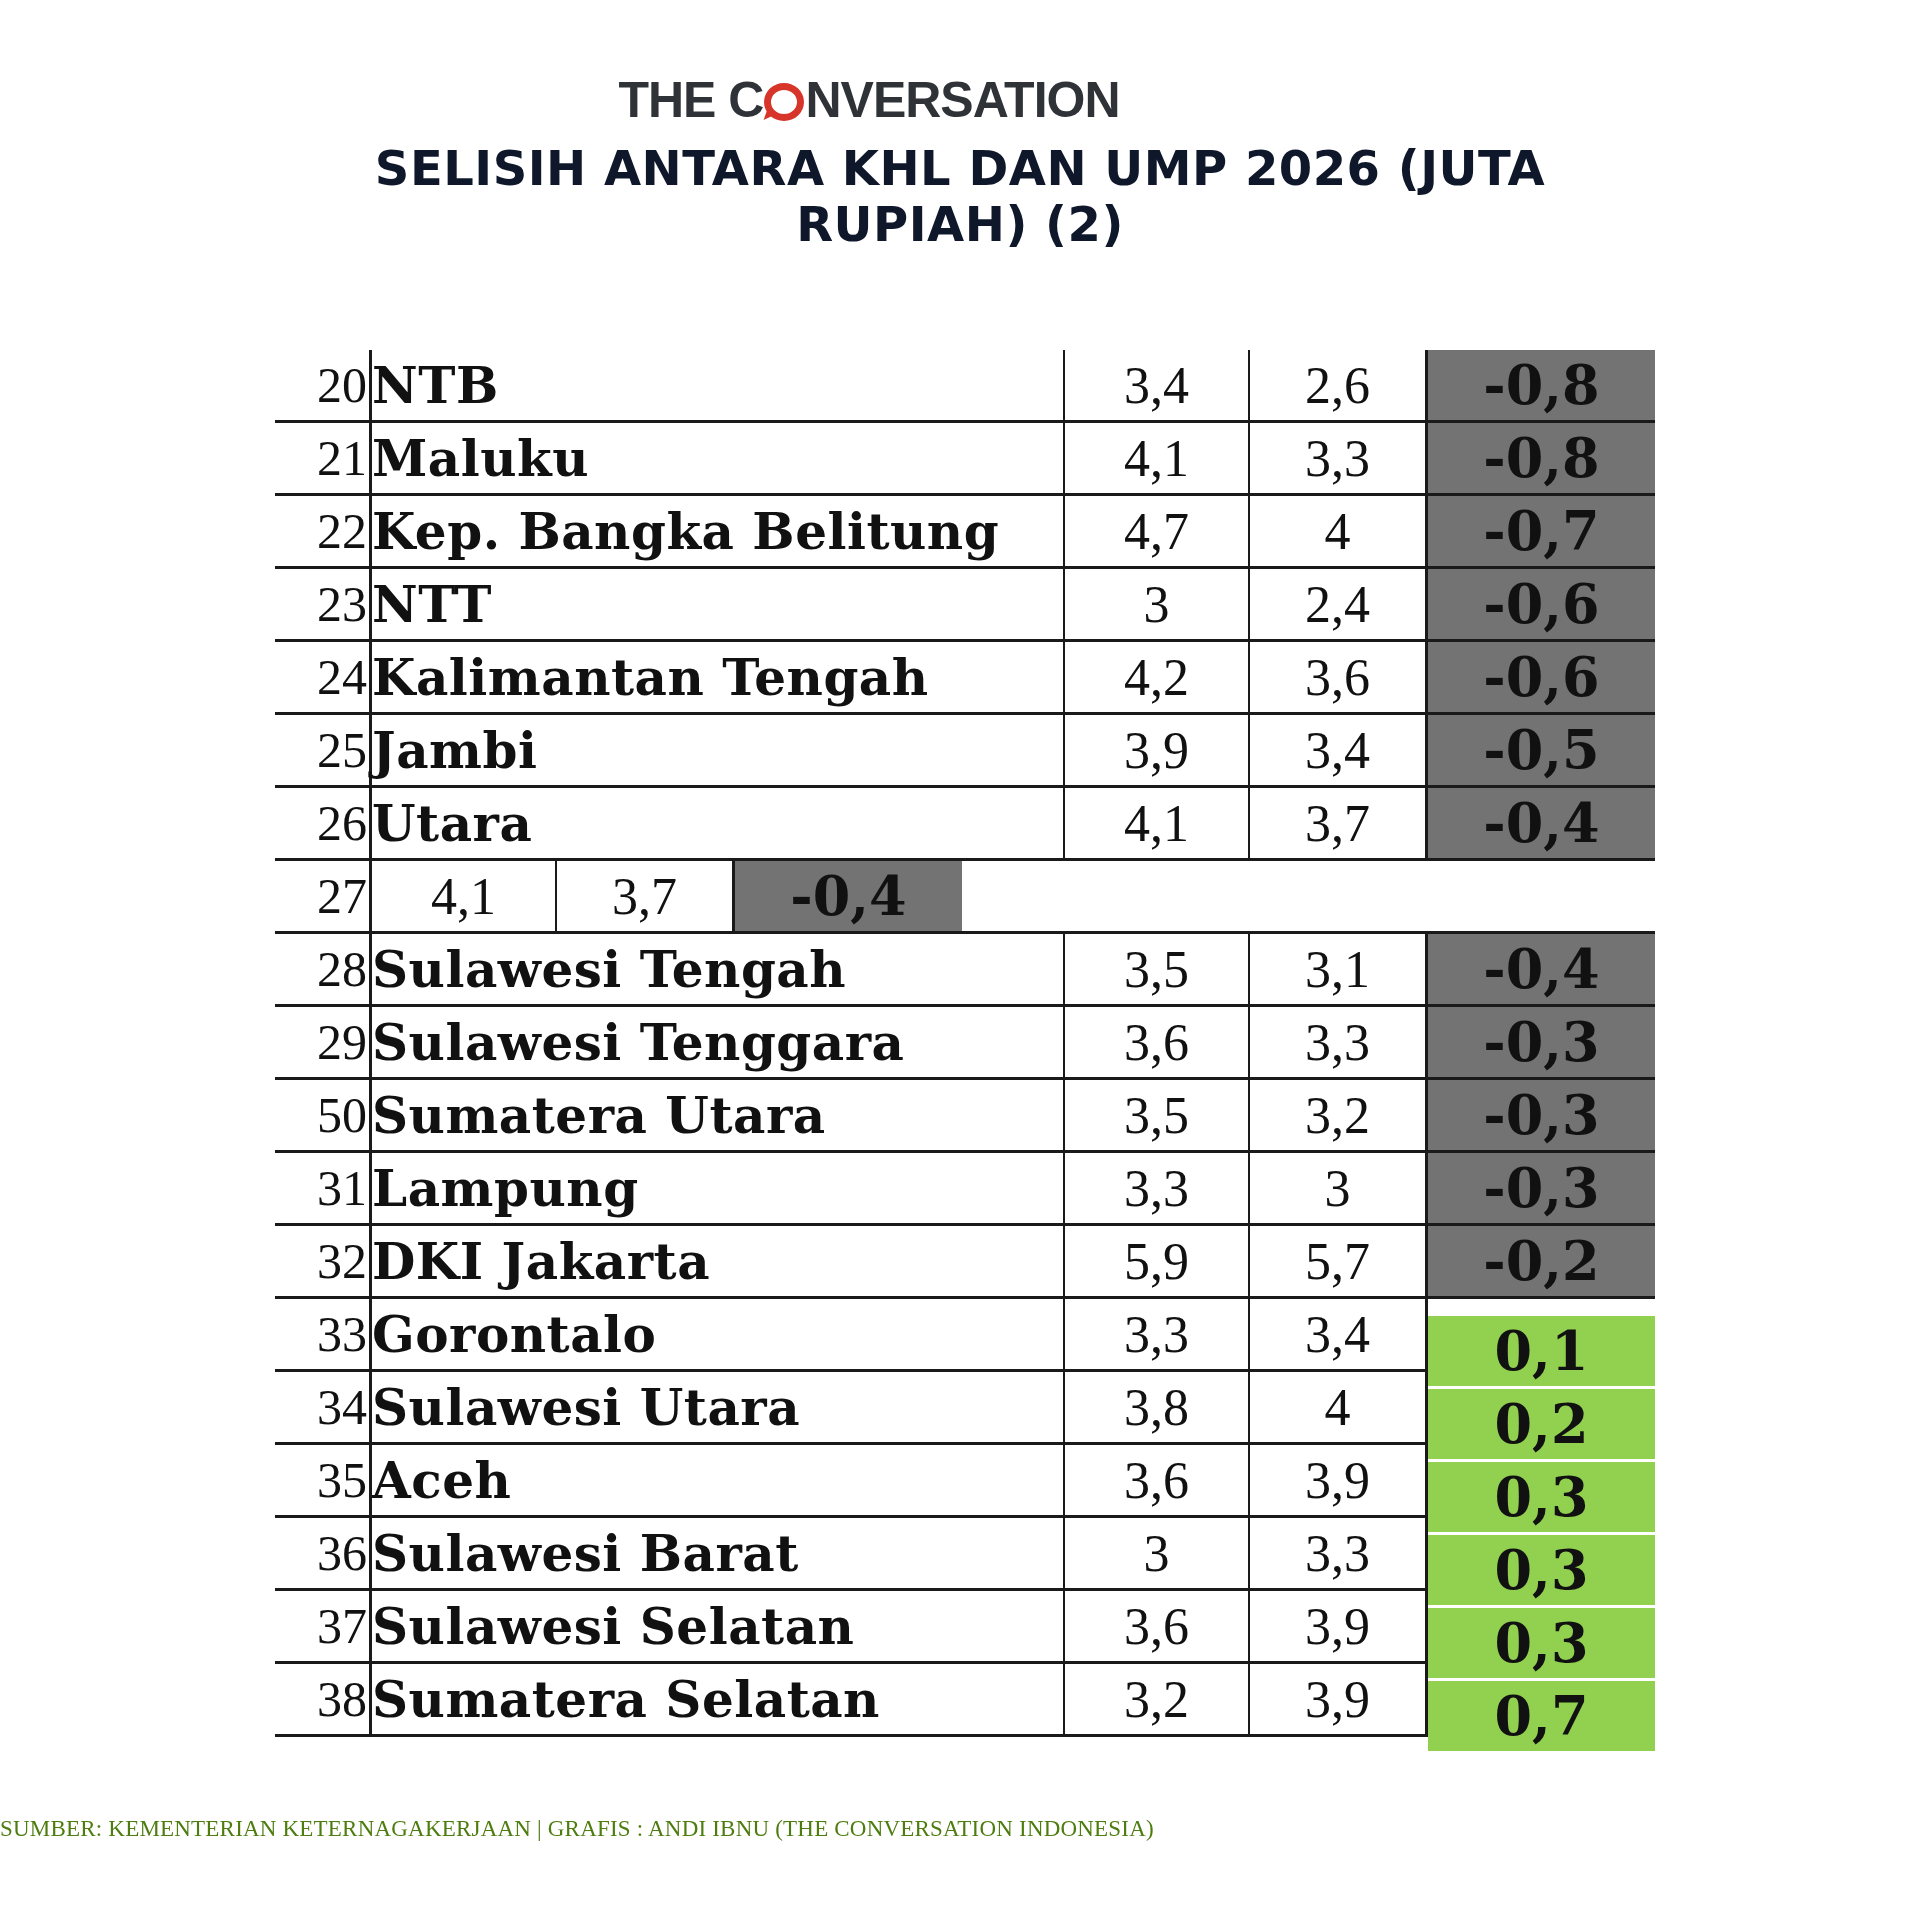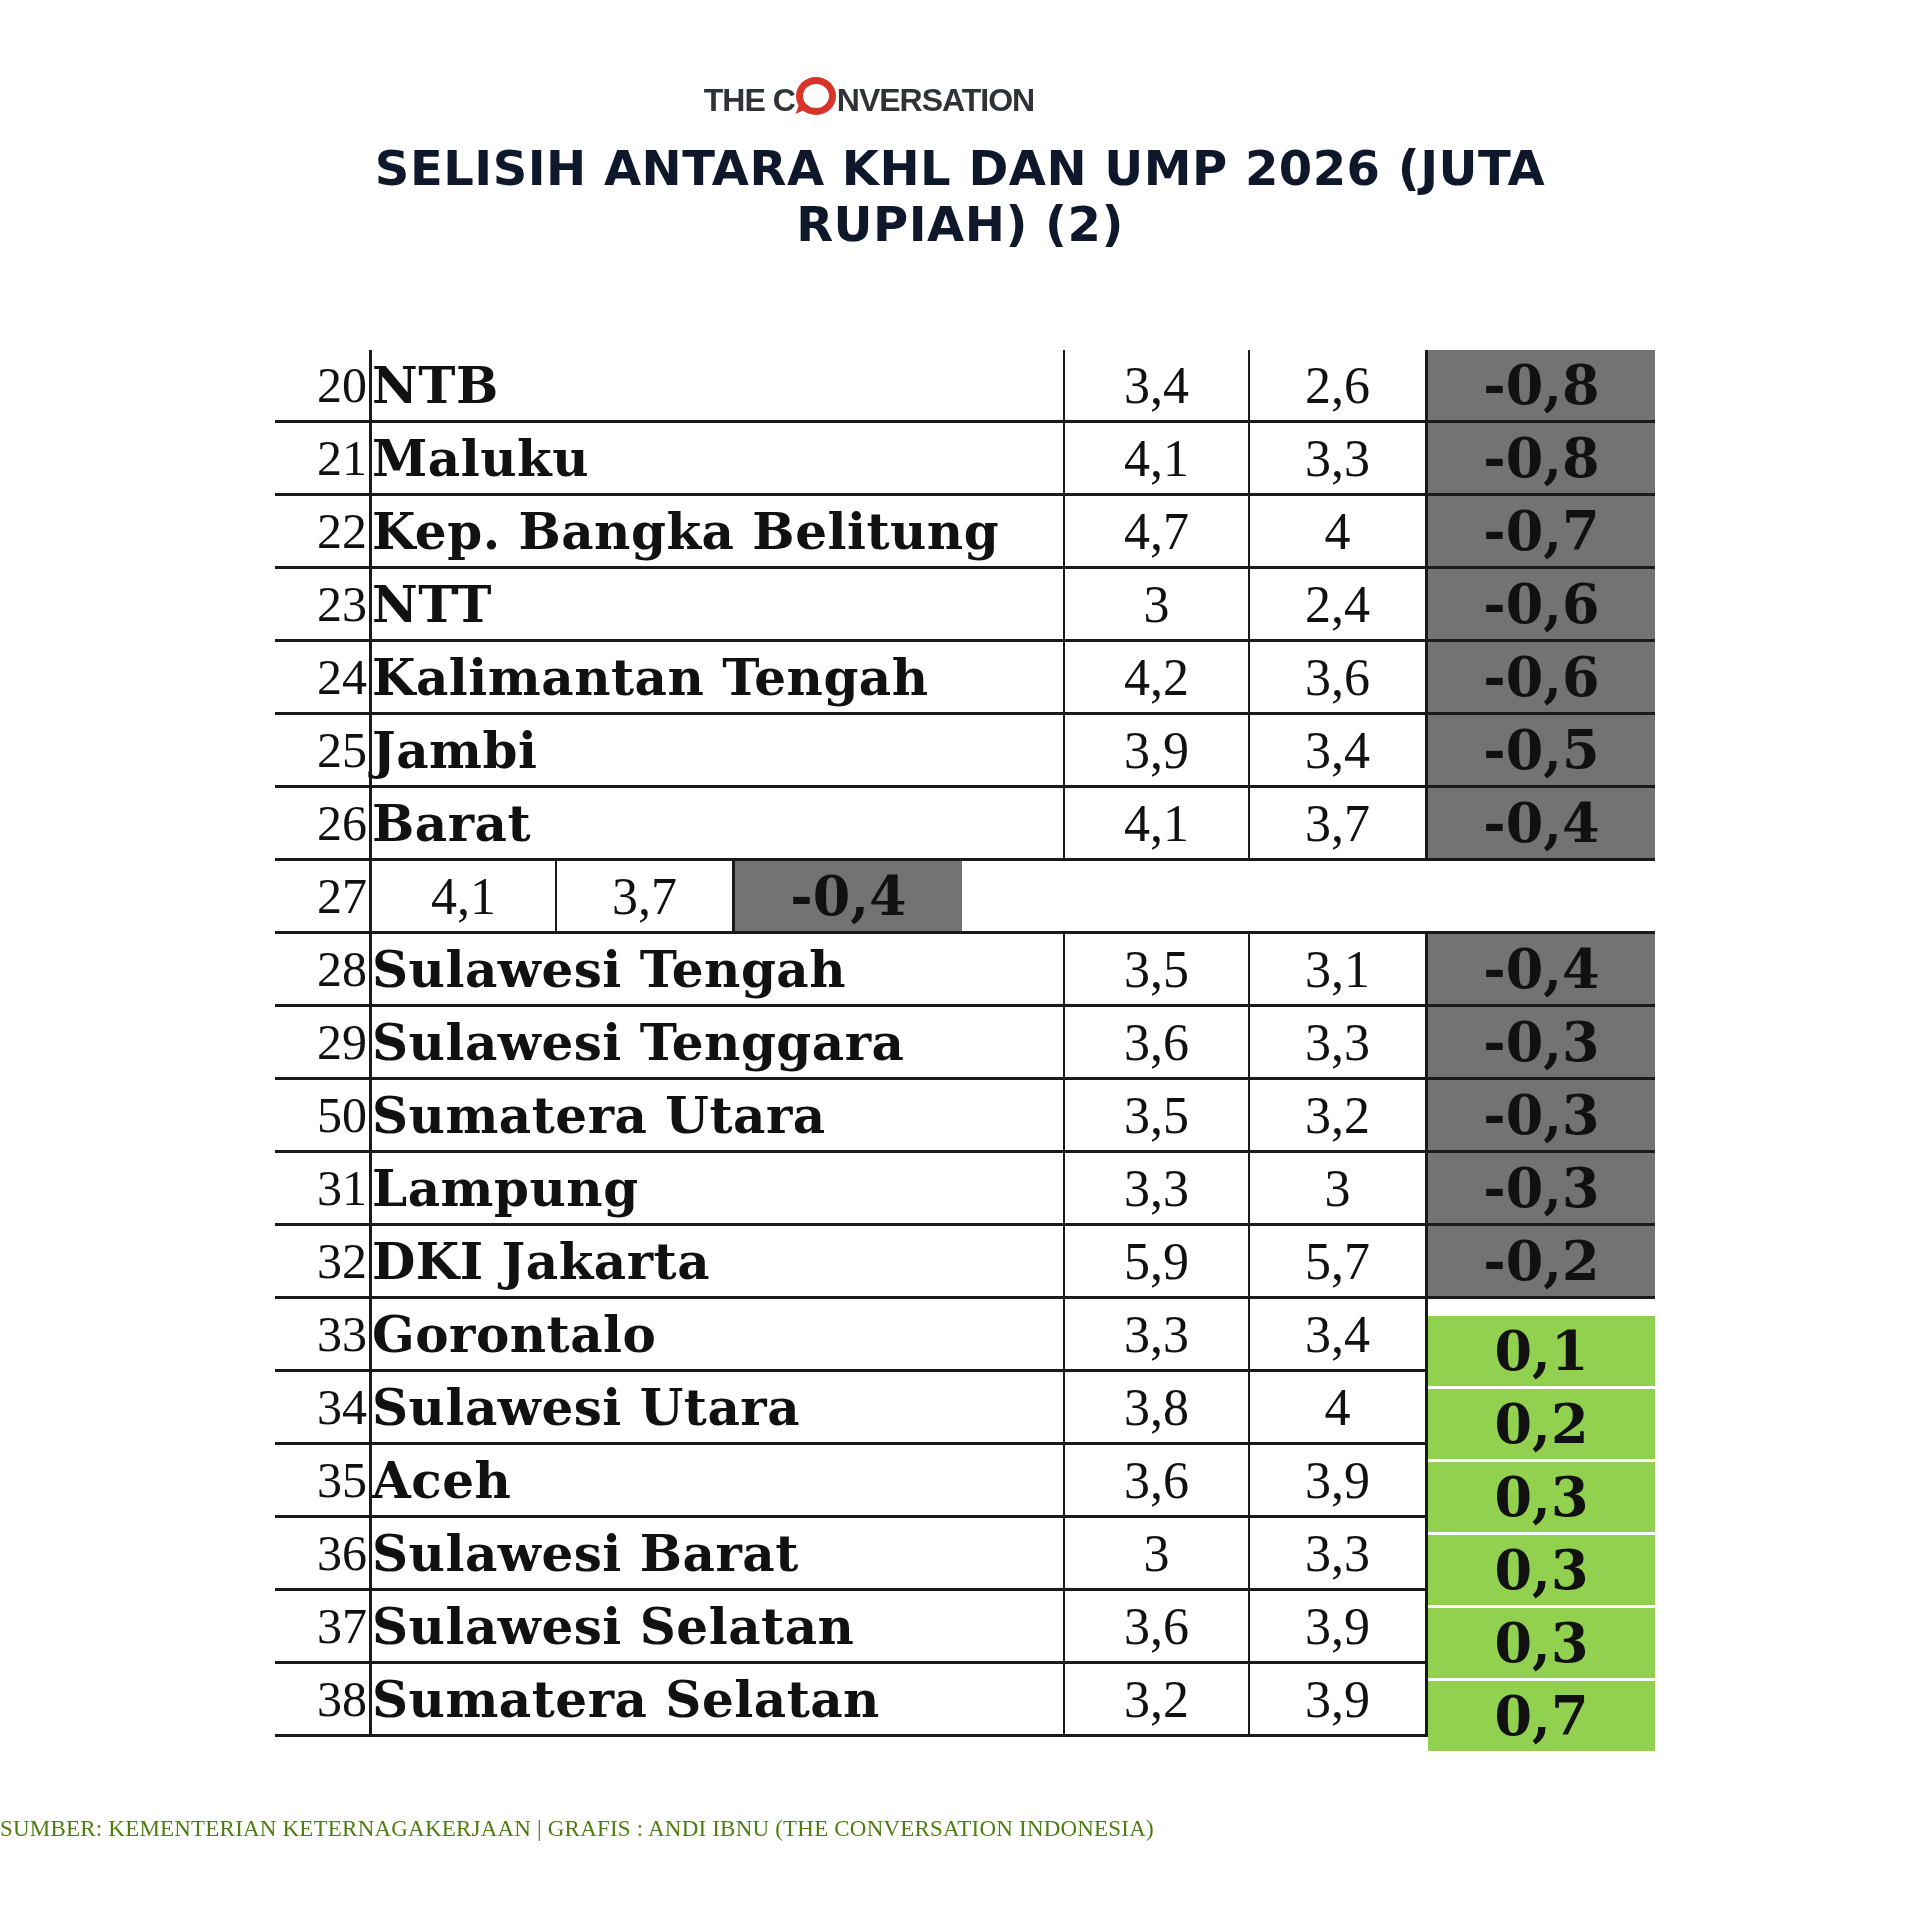--- a/index.html
+++ b/index.html
@@ -14,21 +14,21 @@
       overflow: hidden;
     }
     .logo {
       position: absolute;
       top: 72px;
       left: 0;
       width: 1738px;
       text-align: center;
       font-family: "Liberation Sans", sans-serif;
       font-weight: bold;
-      font-size: 32px;
+      font-size: 50px;
       color: #2f3236;
       letter-spacing: -1px;
       line-height: 56px;
     }
     .logo .o-mark {
       display: inline-block;
       position: relative;
       width: 40px;
       height: 38px;
       border: 7px solid #d8352a;
@@ -179,21 +179,21 @@
     </div>
     <div class="row">
       <div class="cell c-num">25</div>
       <div class="cell c-name">Jambi</div>
       <div class="cell c-khl">3,9</div>
       <div class="cell c-ump">3,4</div>
       <div class="cell c-diff neg">-0,5</div>
     </div>
     <div class="row">
       <div class="cell c-num">26</div>
-      <div class="cell c-name">Barat</div>
+      <div class="cell c-name">Utara</div>
       <div class="cell c-khl">4,1</div>
       <div class="cell c-ump">3,7</div>
       <div class="cell c-diff neg">-0,4</div>
     </div>
     <div class="row">
       <div class="cell c-num">27</div>
       <div class="cell c-khl">4,1</div>
       <div class="cell c-ump">3,7</div>
       <div class="cell c-diff neg">-0,4</div>
     </div>

